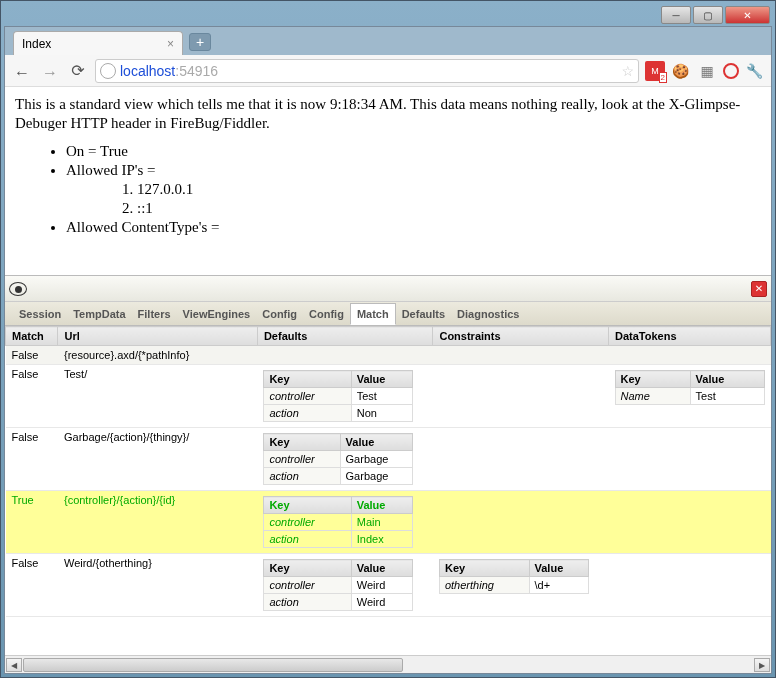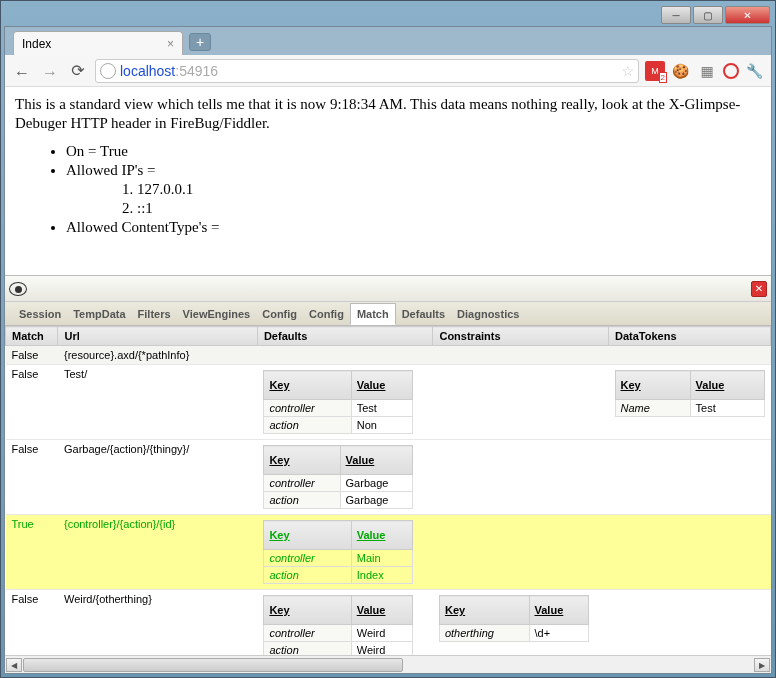--- a/index.html
+++ b/index.html
@@ -48,21 +48,21 @@
 
 .gl-body { flex: 1; overflow: hidden; background: #fff; }
 .routes-table { width: 100%; border-collapse: collapse; }
 .routes-table th { text-align: left; background: linear-gradient(#eee,#ddd); border: 1px solid #ccc; padding: 3px 6px; font-weight: bold; height: 19px; }
 .routes-table td { vertical-align: top; padding: 3px 6px; border-bottom: 1px solid #e8e8e8; }
 .routes-table tr.alt td { background: #f4f4f0; }
 .routes-table tr.match td { background: #ffff99; color: #0a0; }
 .routes-table tr.match .kv th, .routes-table tr.match .kv td { color: #0a0; }
 
 .kv { width: 150px; border-collapse: collapse; margin: 2px 0; }
-.kv th { background: linear-gradient(#eee,#ddd); border: 1px solid #ccc; padding: 8px 5px; height: auto; font-weight: bold; text-decoration: underline; }
+.kv th { background: linear-gradient(#eee,#ddd); border: 1px solid #ccc; padding: 2px 5px; height: auto; font-weight: bold; }
 .kv td { border: 1px solid #ddd; padding: 2px 5px; background: #fff; }
 .kv td.key { font-style: italic; background: #f8f8f4; }
 tr.match .kv td { background: #ffff99; }
 tr.match .kv th { background: linear-gradient(#eee,#ddd); }
 
 .col-match { width: 55px; }
 .col-url { width: 220px; }
 .col-def { width: 180px; }
 .col-con { width: 180px; }
 .col-dt { }

